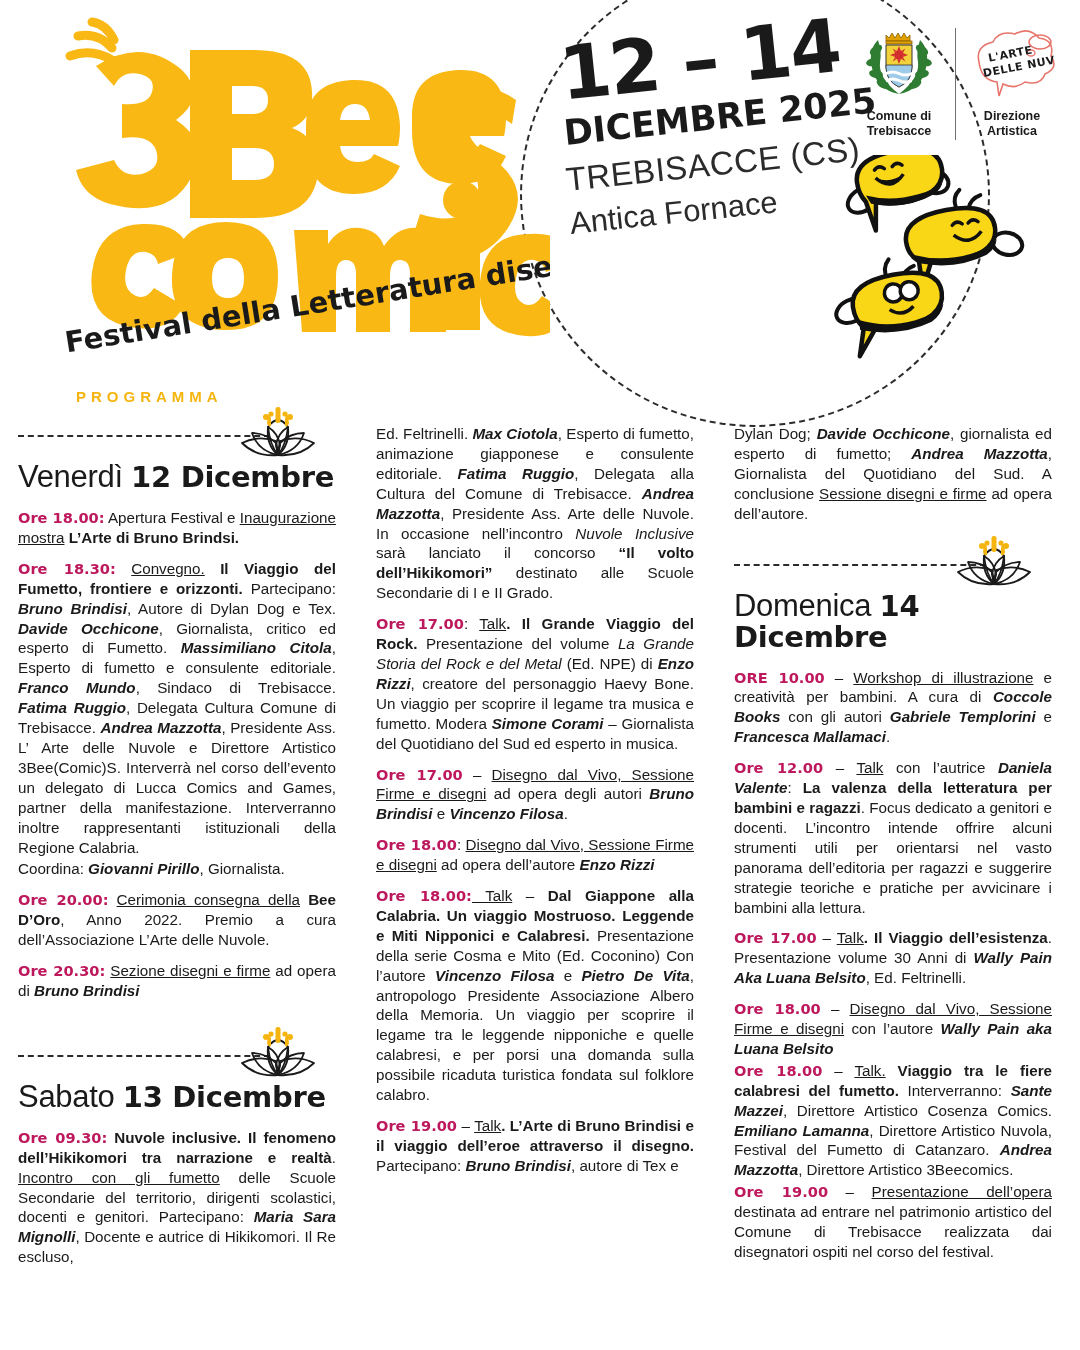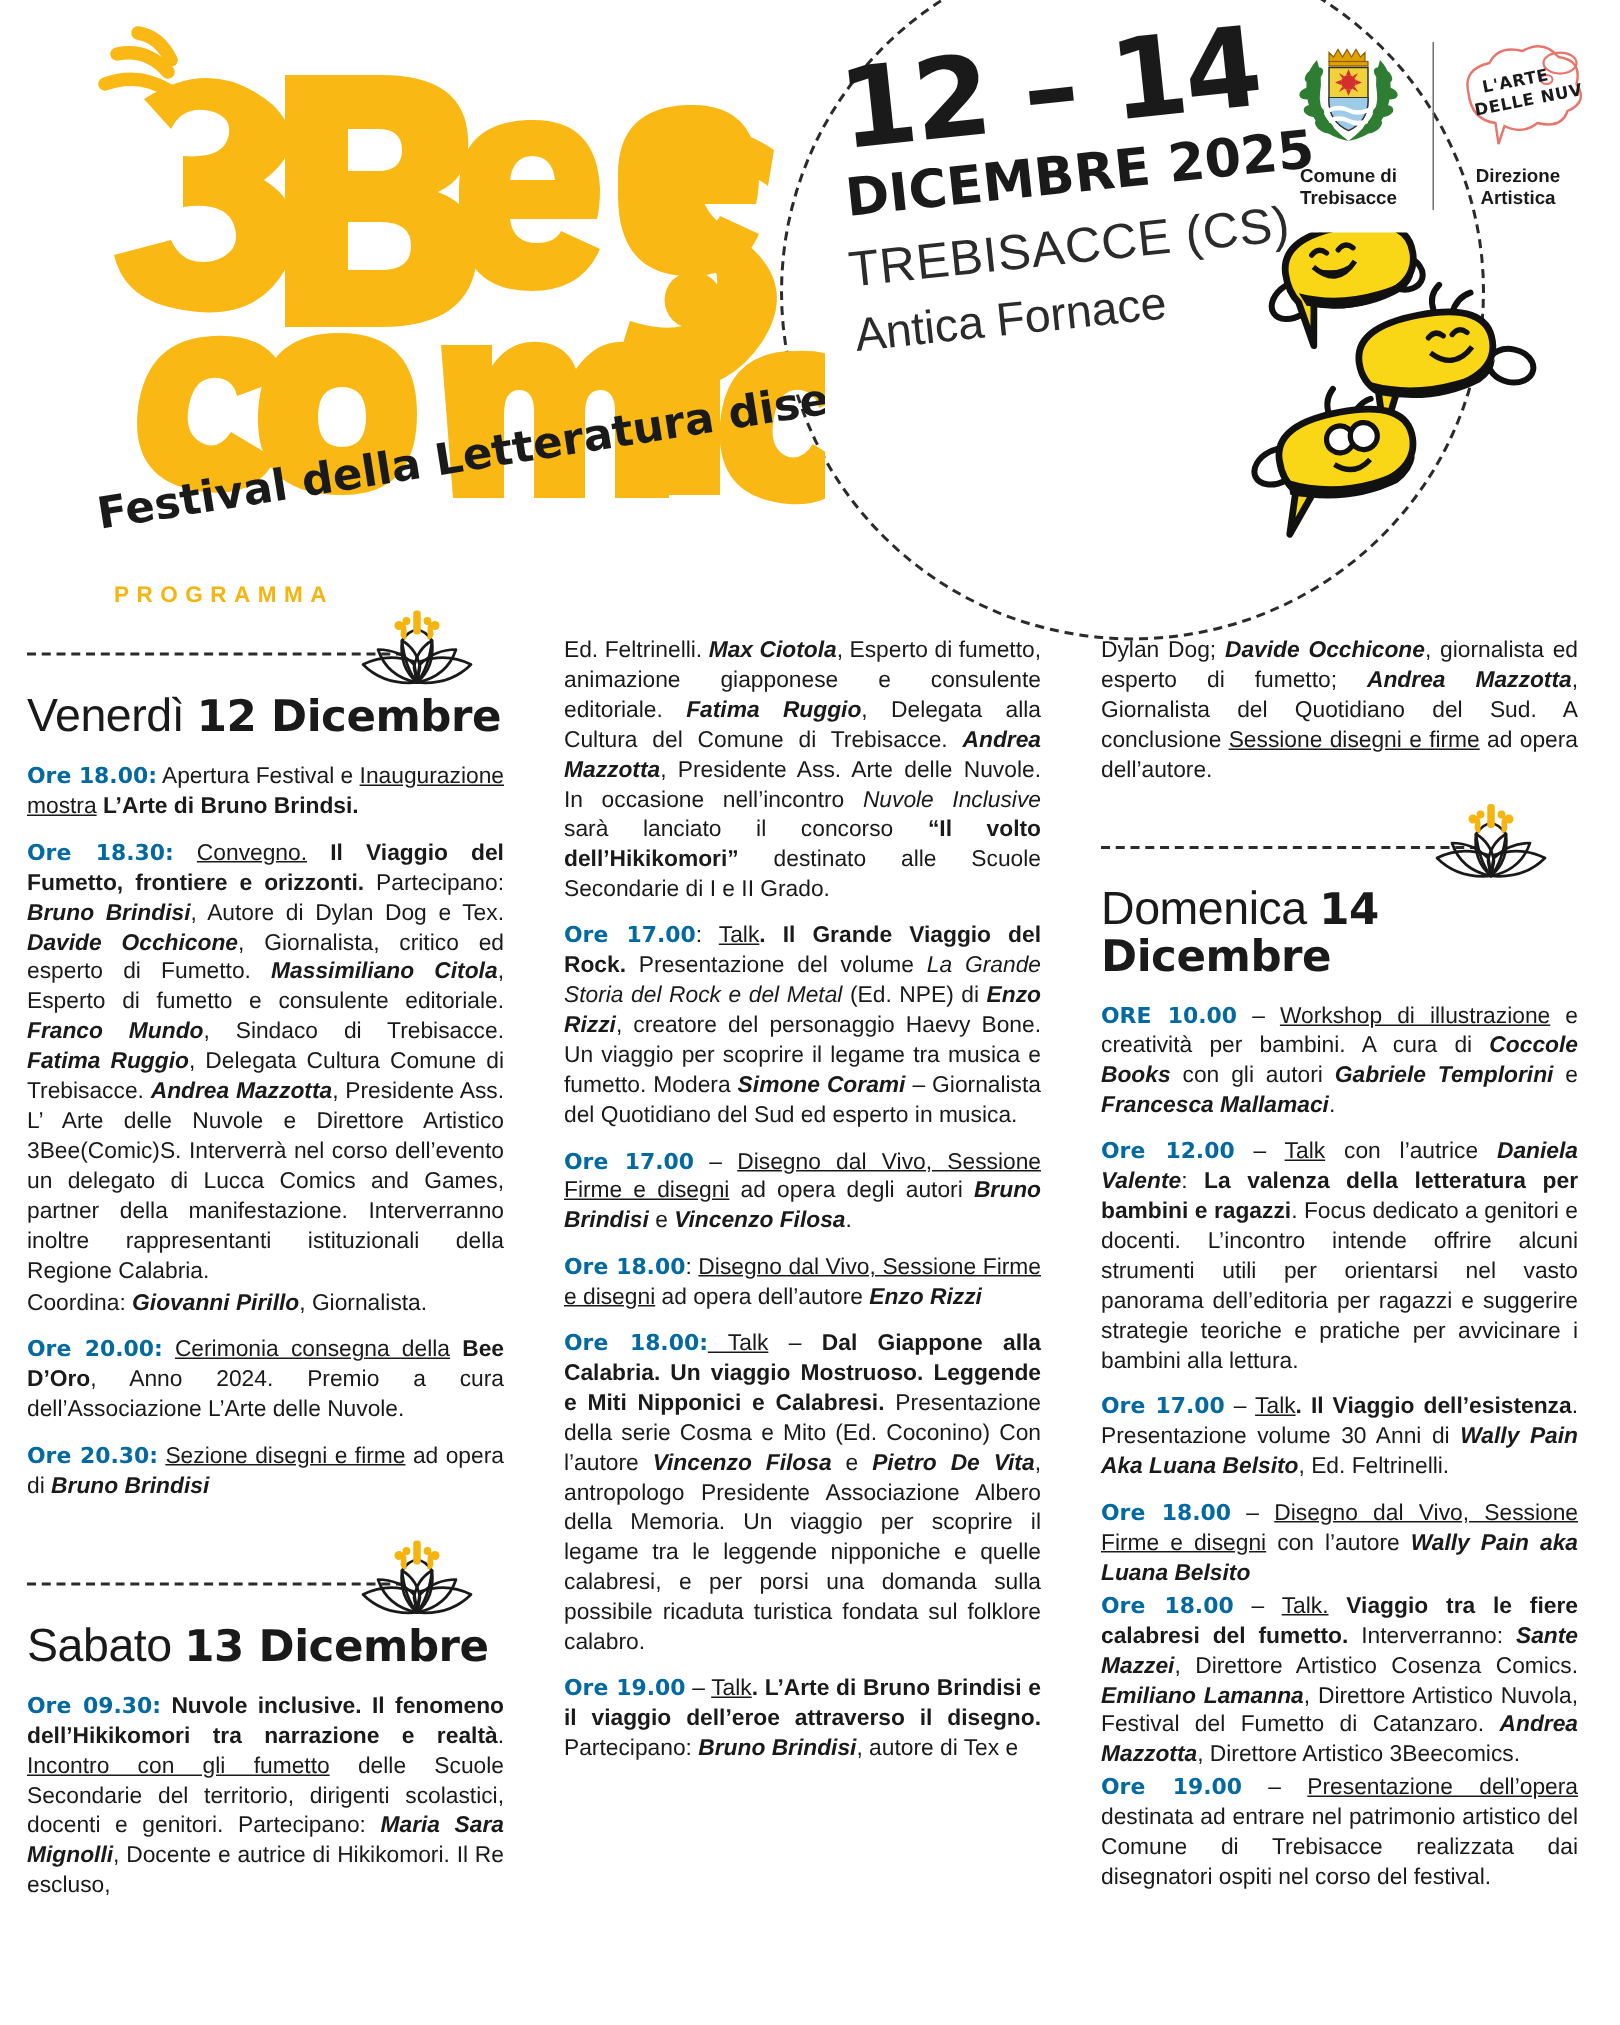--- a/index.html
+++ b/index.html
@@ -87,21 +87,21 @@
   }
   .day-title b{font-weight:700;font-family:"DejaVu Sans", sans-serif;font-size:29px;}
 
   .entry{
     font-size:15.2px;line-height:1.31;text-align:justify;margin-bottom:11px;
     color:#1a1a1a;
     font-family:"Liberation Sans", sans-serif;
     hyphens:auto;
   }
   .entry.tight{margin-bottom:2px;}
-  .time{color:#0369a1;font-weight:700;font-family:"DejaVu Sans", sans-serif;font-size:14.6px;}
+  .time{color:#be185d;font-weight:700;font-family:"DejaVu Sans", sans-serif;font-size:14.6px;}
   .u{text-decoration:underline;}
   .b{font-weight:700;}
   .i{font-style:italic;}
   .bi{font-weight:700;font-style:italic;}
   .cont{
     font-size:15.2px;line-height:1.31;text-align:justify;color:#1a1a1a;margin-bottom:11px;
     font-family:"Liberation Sans", sans-serif;
   }
 </style>
 </head>
@@ -300,21 +300,21 @@
           <span class="time">Ore 18.30:</span>
           <span class="u">Convegno.</span>
           <span class="b">Il Viaggio del Fumetto, frontiere e orizzonti.</span><span> Partecipano: </span><span class="bi">Bruno Brindisi</span><span>, Autore di Dylan Dog e Tex. </span><span class="bi">Davide Occhicone</span><span>, Giornalista, critico ed esperto di Fumetto. </span><span class="bi">Massimiliano Citola</span><span>, Esperto di fumetto e consulente editoriale. </span><span class="bi">Franco Mundo</span><span>, Sindaco di Trebisacce. </span><span class="bi">Fatima Ruggio</span><span>, Delegata Cultura Comune di Trebisacce. </span><span class="bi">Andrea Mazzotta</span><span>, Presidente Ass. L’ Arte delle Nuvole e Direttore Artistico 3Bee(Comic)S. Interverrà nel corso dell’evento un delegato di Lucca Comics and Games, partner della manifestazione. Interverranno inoltre rappresentanti istituzionali della Regione Calabria.</span>
         </div>
         <div class="cont">
           <span>Coordina: </span><span class="bi">Giovanni Pirillo</span><span>, Giornalista.</span>
         </div>
 
         <div class="entry">
           <span class="time">Ore 20.00:</span>
-          <span class="u">Cerimonia consegna della</span><span class="b"> Bee D’Oro</span><span>, Anno 2024. Premio a cura dell’Associazione L’Arte delle Nuvole.</span>
+          <span class="u">Cerimonia consegna della</span><span class="b"> Bee D’Oro</span><span>, Anno 2022. Premio a cura dell’Associazione L’Arte delle Nuvole.</span>
         </div>
 
         <div class="entry">
           <span class="time">Ore 20.30:</span>
           <span class="u">Sezione disegni e firme</span><span> ad opera di </span><span class="bi">Bruno Brindisi</span>
         </div>
 
         <div class="divider-row" style="margin-top:28px">
           <div class="dline"></div>
           <div class="lotus">

